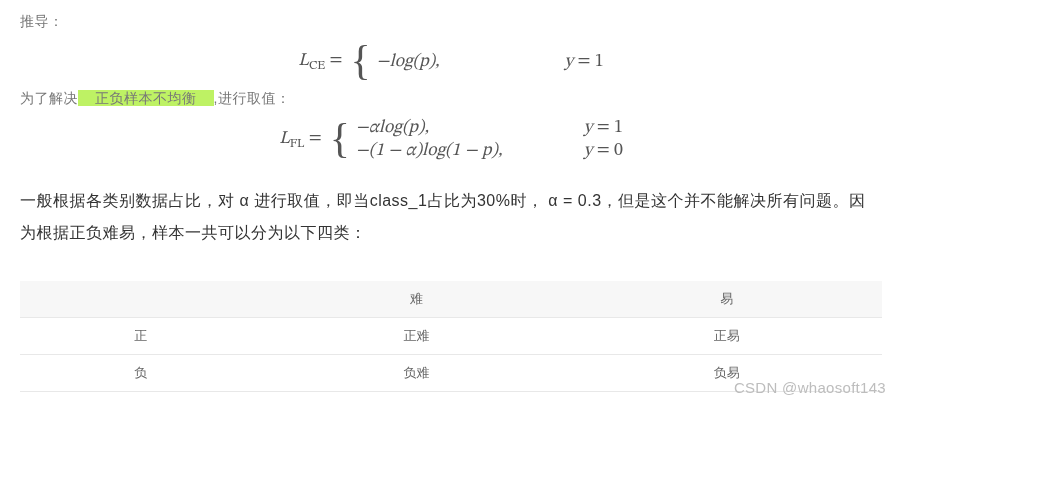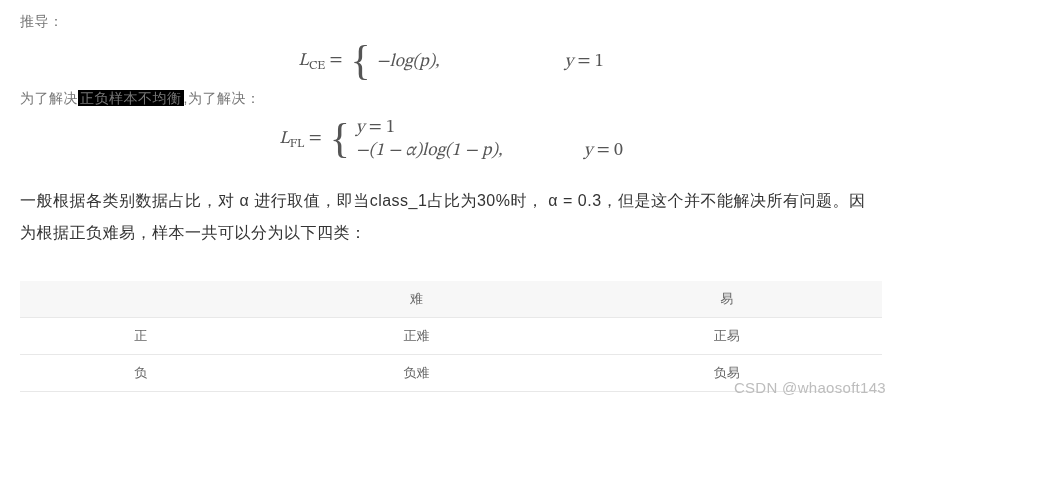--- a/index.html
+++ b/index.html
@@ -29,22 +29,22 @@
     text-align: center;
     margin: 8px 0 8px 0;
   }
   .mid-line {
     margin: 6px 0 6px 0;
     letter-spacing: 0.5px;
     font-size: 14px;
     color: #777;
   }
   .hl {
-    background: #000000;
-    padding: 0 2px;
+    background: #bef264;
+    padding: 0 17px;
   }
   
   .eq {
     display: inline-block;
     font-family: "Cambria Math", "STIX Two Math", "Latin Modern Math", Georgia, serif;
     font-size: 18px;
     line-height: 1.25;
     color: #555;
   }
   .eq .sub {
@@ -139,32 +139,33 @@
             <span>1</span>
           </span>
         </span>
         <span class="row">
         </span>
       </span>
     </span>
   </div>
 
   <div class="mid-line">
-    <span>为了解决</span><span class="hl">正负样本不均衡</span><span>,为了解决：</span>
+    <span>为了解决</span><span class="hl">正负样本不均衡</span><span>,进行取值：</span>
   </div>
 
   <div class="eq-block">
     <span class="eq brace-eq">
       <span class="lhs">
         <span class="it">L</span><span class="sub">FL</span>
         <span>=</span>
       </span>
       <span class="brace">{</span>
       <span class="cases">
         <span class="row">
+          <span class="expr2 it">−αlog(p),</span>
           <span class="cond">
             <span class="it">y</span>
             <span>=</span>
             <span>1</span>
           </span>
         </span>
         <span class="row">
           <span class="expr2 it">−(1 − α)log(1 − p),</span>
           <span class="cond">
             <span class="it">y</span>

